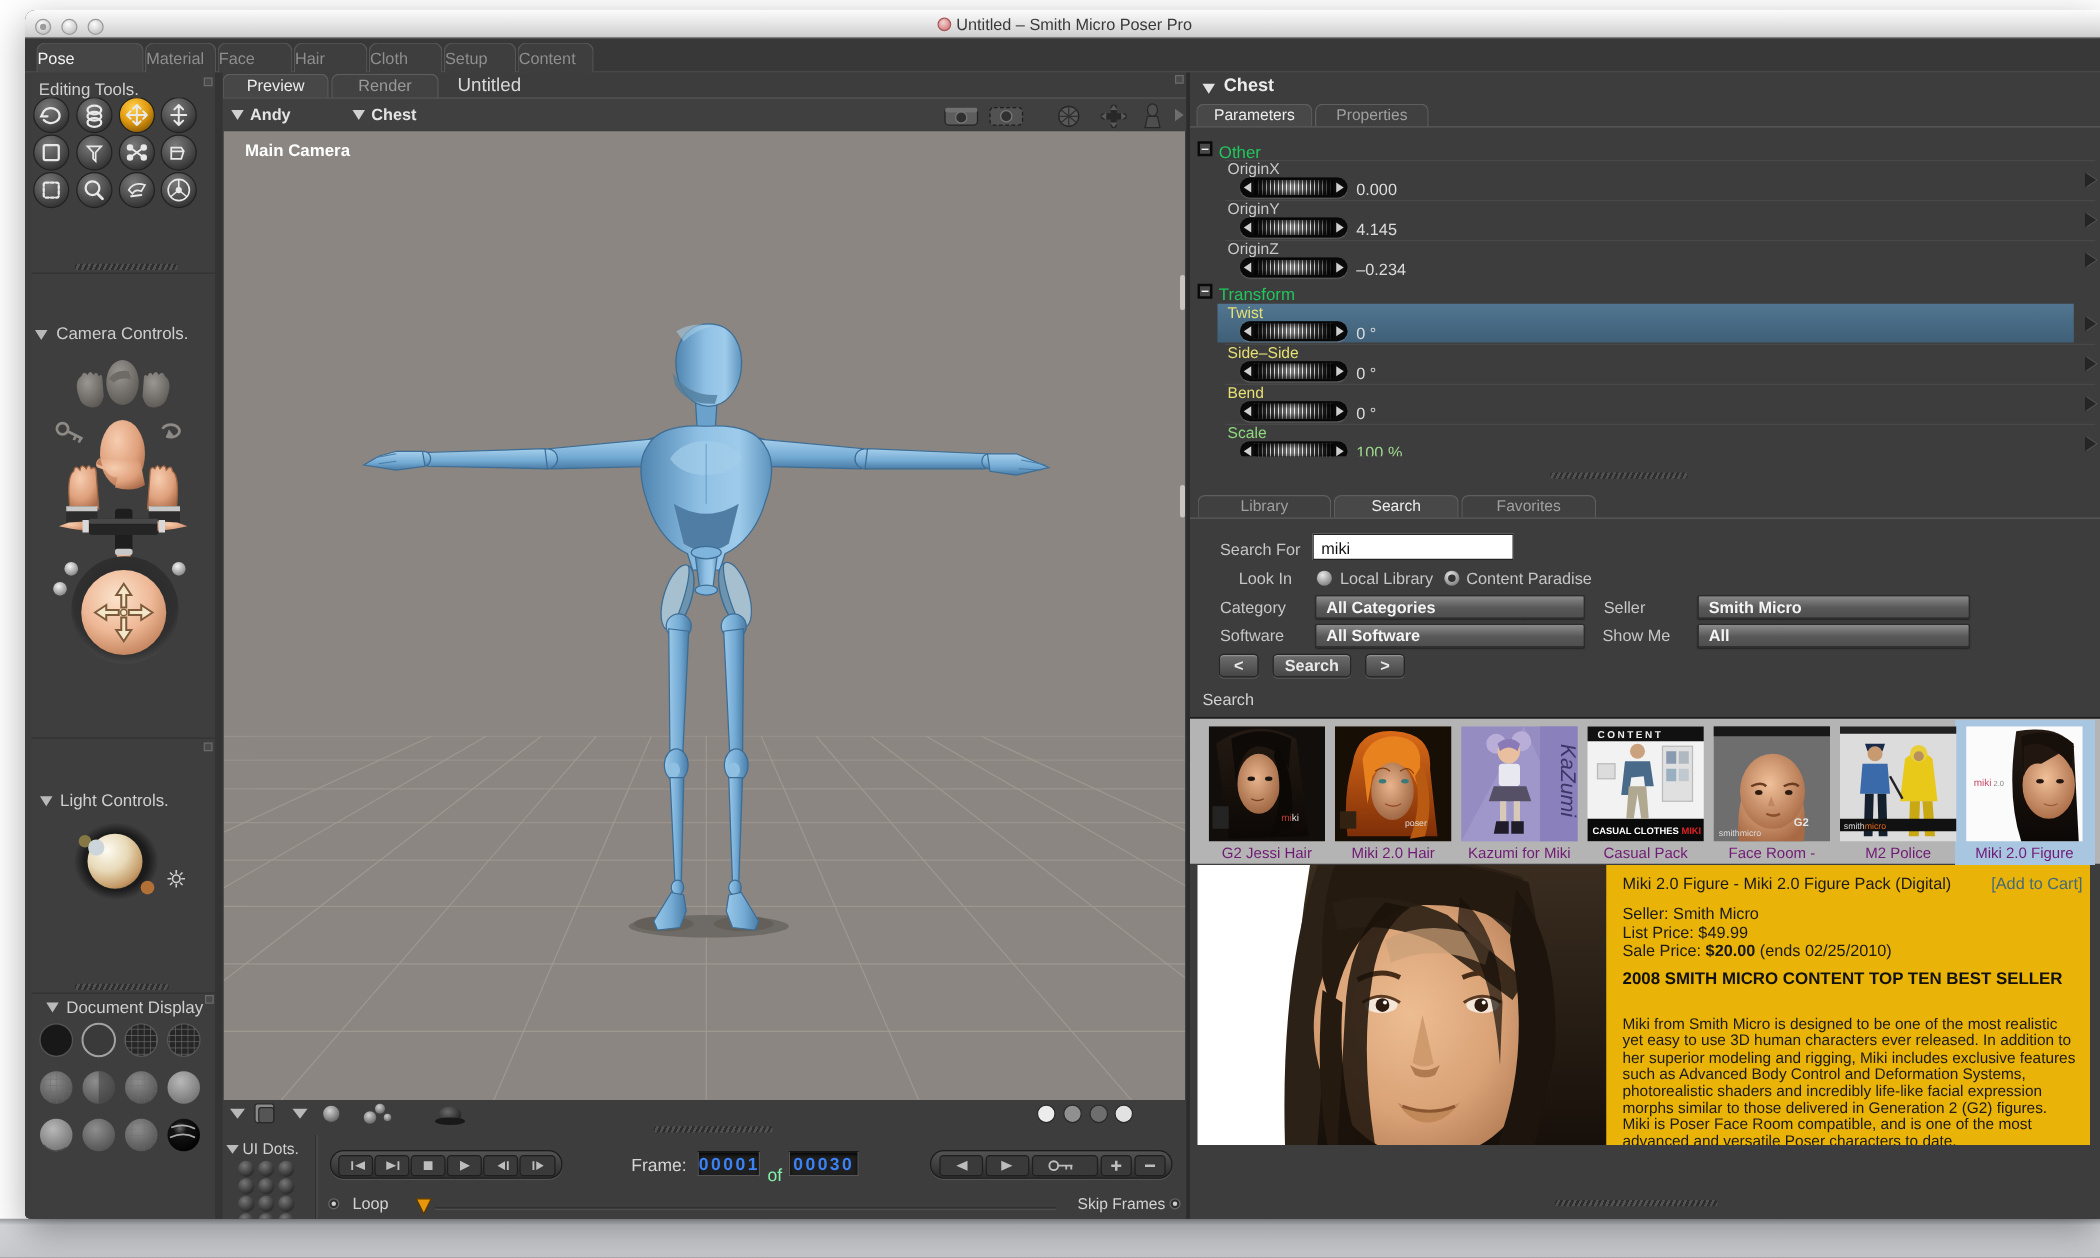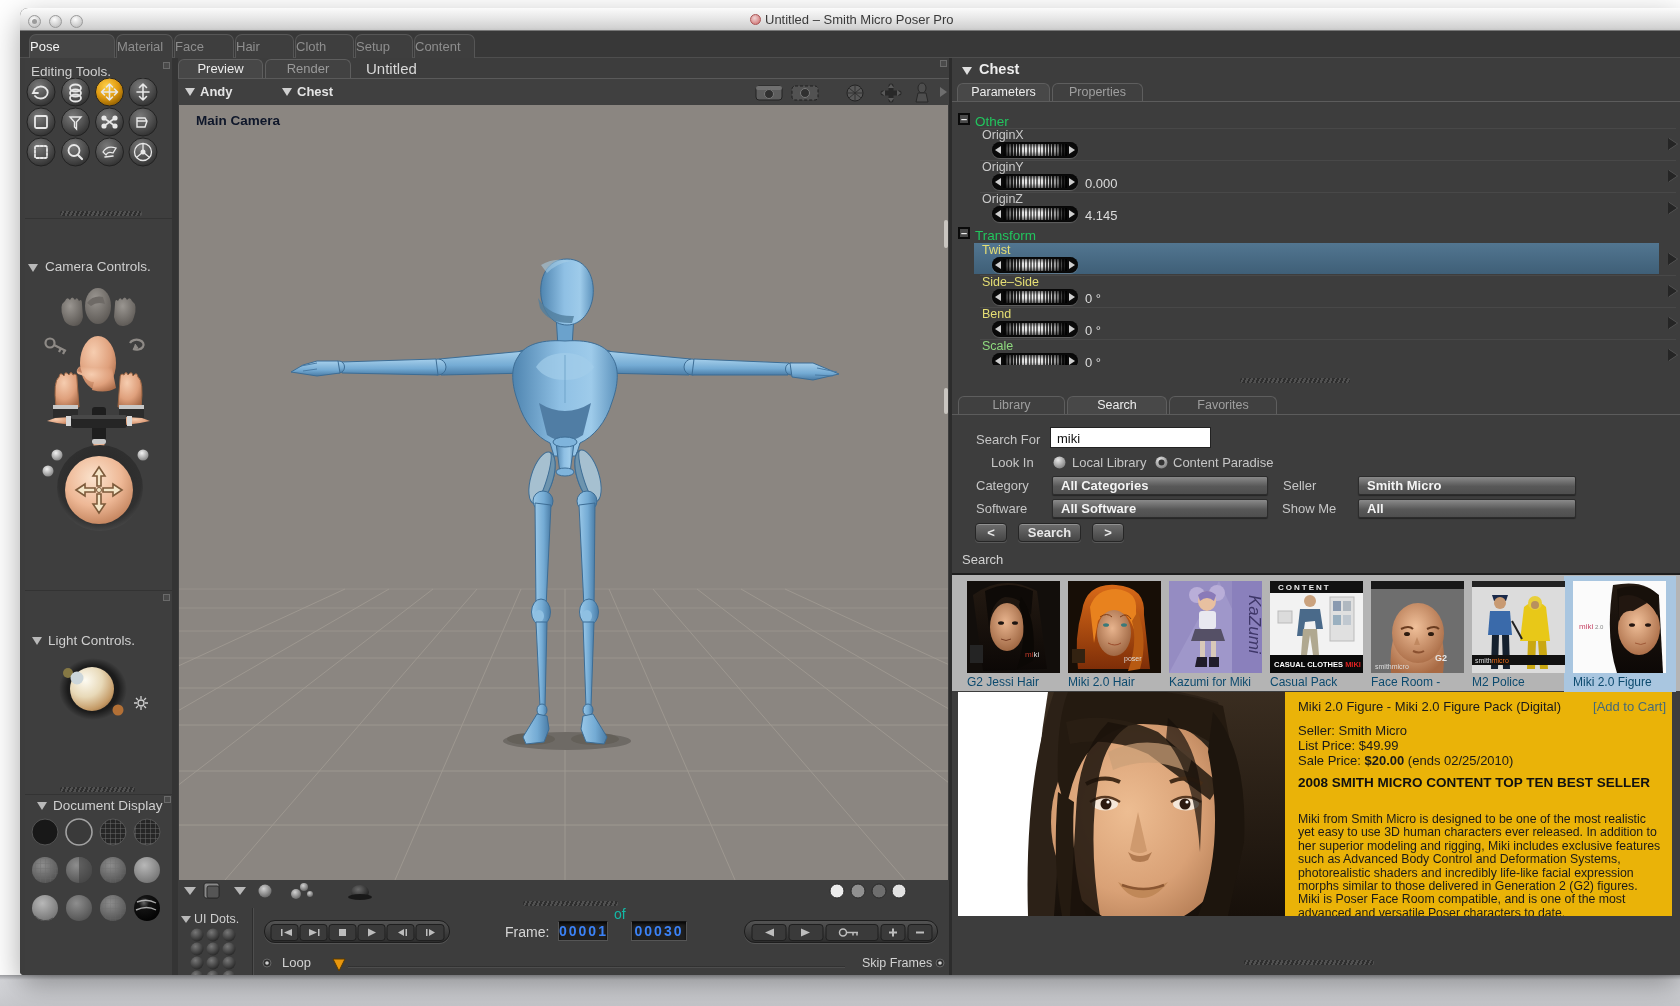--- a/index.html
+++ b/index.html
@@ -38,29 +38,29 @@
   box-shadow:0 1px 1px rgba(255,255,255,.18), inset 0 0 2px #000; }
 .dialw .ribs { position:absolute; left:11px; right:11px; top:2px; bottom:2px;
   background:repeating-linear-gradient(90deg,#ededed 0 1.4px,#303030 1.4px 3.2px); }
 .dialw .ribs:before { content:""; position:absolute; inset:0;
   background:linear-gradient(90deg,#000 0%,rgba(0,0,0,.1) 22%,rgba(255,255,255,.35) 48%,rgba(0,0,0,.1) 74%,#000 100%); }
 .dialw .ribs:after { content:""; position:absolute; inset:0;
   background:linear-gradient(180deg,rgba(0,0,0,.55),rgba(0,0,0,0) 35%,rgba(0,0,0,0) 60%,rgba(0,0,0,.55)); }
 .dialw .al { position:absolute; left:3px; top:4px; width:0; height:0; border-top:4px solid transparent; border-bottom:4px solid transparent; border-right:6px solid #cfcfcf; }
 .dialw .ar { position:absolute; right:3px; top:4px; width:0; height:0; border-top:4px solid transparent; border-bottom:4px solid transparent; border-left:6px solid #cfcfcf; }
 .rowline { position:absolute; left:28px; width:696px; height:1px; background:#484848; }
-.pval { position:absolute; font-size:13px; color:#dcdcdc;margin-top:32px; }
+.pval { position:absolute; font-size:13px; color:#dcdcdc; }
 .plbl { position:absolute; font-size:12.5px; color:#c9c9c9; }
 .grphdr { position:absolute; font-size:13.5px; color:#22c55e; }
 .minus { position:absolute; width:12px; height:12px; background:#484848; border:2px solid #0a0a0a; font-size:11px; line-height:8px; text-align:center; color:#f2f2f2; font-weight:bold;}
 .rarrow { position:absolute; width:0; height:0; border-top:6px solid transparent; border-bottom:6px solid transparent; border-left:9px solid #252525; filter:drop-shadow(1px 0 0 #5e5e5e); }
 .ddl { position:absolute; height:19px; background:linear-gradient(180deg,#8a8a8a,#585858 55%,#4e4e4e); border:1px solid #2c2c2c; border-radius:2px; color:#f4f4f4; font-size:13px; font-weight:bold; line-height:18px; padding-left:8px; box-shadow:0 1px 1px rgba(0,0,0,.4);}
 .flbl { position:absolute; font-size:13px; color:#c6c6c6; }
 .btn3d { position:absolute; height:19px; background:linear-gradient(180deg,#6e6e6e,#454545); border:1px solid #262626; border-radius:4px; color:#e8e8e8; font-size:13px; font-weight:bold; text-align:center; line-height:18px; box-shadow:0 1px 0 rgba(255,255,255,.15), inset 0 1px 0 rgba(255,255,255,.25);}
-.tcap { position:absolute; top:100px; width:93px; font-size:12px; color:#0c4a6e; white-space:nowrap; }
+.tcap { position:absolute; top:100px; width:93px; text-align:center; font-size:12px; color:#701a75; white-space:nowrap; }
 </style>
 </head>
 <body>
 <div id="bottomstrip" style="position:absolute;left:0;top:975px;width:1680px;height:31px;background:linear-gradient(180deg,#9fa0a4 0,#d5d6da 5px,#cfd0d4 60%,#c7c8cc 100%);"></div>
 <div id="win">
   <div id="titlebar">
     <div class="tl" style="left:8px;">
         <div style="position:absolute;left:3px;top:3px;width:5px;height:5px;border-radius:50%;background:#9b9b9b;"></div>
       </div>
     <div class="tl" style="left:29px;"></div>
@@ -427,21 +427,21 @@
             <path d="M404 517 L415 517 L412 602 L407 602 Z" fill="url(#legg)"></path>
             <ellipse cx="363" cy="605" rx="5" ry="6" fill="url(#legg)"></ellipse>
             <ellipse cx="409" cy="605" rx="5" ry="6" fill="url(#legg)"></ellipse>
             <path d="M358 609 L368 611 L370 624 L365 637 L347 639 L344 632 Z" fill="url(#legg)"></path>
             <path d="M404 611 L414 609 L428 632 L425 639 L407 637 L402 624 Z" fill="url(#legg)"></path>
           </g>
 
           <rect x="765" y="115" width="4" height="28" rx="2" fill="#cfccc6" opacity=".9"></rect>
           <rect x="765" y="283" width="4" height="26" rx="2" fill="#cfccc6" opacity=".9"></rect>
         </svg>
-        <div style="position:absolute;left:17px;top:8px;font-size:13.5px;font-weight:bold;color:#0f172a;">Main Camera</div>
+        <div style="position:absolute;left:17px;top:8px;font-size:13.5px;font-weight:bold;color:#ffffff;">Main Camera</div>
       </div>
       <svg width="771" height="26" viewBox="0 0 771 26" style="position:absolute;left:0;top:820px;">
         <path d="M6 9 l12 0 l-6 8 z" fill="#b8b8b8"></path>
         <rect x="26" y="5" width="15" height="15" rx="2" fill="#8a8a8a" stroke="#2a2a2a"></rect>
         <rect x="29" y="8" width="12" height="12" rx="2" fill="#555" stroke="#2a2a2a"></rect>
         <path d="M56 9 l12 0 l-6 8 z" fill="#b8b8b8"></path>
         <circle cx="87" cy="13" r="6.5" fill="url(#pearl2)"></circle>
         <circle cx="118" cy="16" r="5" fill="url(#pearl2)"></circle>
           <circle cx="126" cy="9" r="4" fill="url(#pearl2)"></circle>
           <circle cx="132" cy="16" r="3" fill="url(#pearl2)"></circle>
@@ -507,21 +507,21 @@
             <path d="M44 8 l8 3.5 l-8 3.5z M53 8 v7 h1.5 v-7z"></path>
             <rect x="74" y="8" width="7" height="7"></rect>
             <path d="M103 7.5 l8 4 l-8 4z"></path>
             <path d="M139 8 l-6 3.5 l6 3.5z M140.5 8 v7 h1.5 v-7z"></path>
             <path d="M161 8 v7 h1.5 v-7z M164 8 l6 3.5 l-6 3.5z"></path>
           </g>
         </svg>
       </div>
       <div style="position:absolute;left:327px;top:866px;font-size:14px;color:#d6d6d6;">Frame:</div>
       <div class="counter" style="left:380px;top:863px;width:50px;">00001</div>
-      <div style="position:absolute;left:436px;top:848px;font-size:14px;color:#14b8a6;">of</div>
+      <div style="position:absolute;left:436px;top:874px;font-size:14px;color:#86efac;">of</div>
       <div class="counter" style="left:453px;top:863px;width:56px;">00030</div>
       <div class="pillbar" style="left:566px;top:862px;width:194px;">
         <svg width="194" height="23" viewBox="0 0 194 23">
           <g fill="#3a3a3a" stroke="#1f1f1f">
               <rect x="7" y="3.5" width="34" height="16" rx="3"></rect>
               <rect x="44" y="3.5" width="34" height="16" rx="3"></rect>
               <rect x="81" y="3.5" width="52" height="16" rx="3"></rect>
               <rect x="136" y="3.5" width="24" height="16" rx="3"></rect>
               <rect x="163" y="3.5" width="24" height="16" rx="3"></rect>
             </g>

